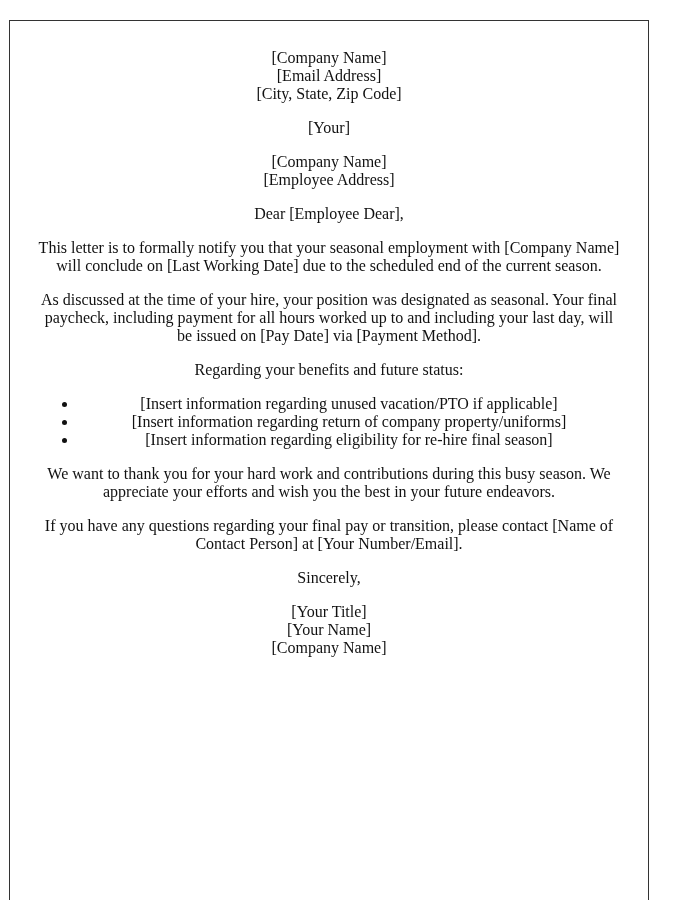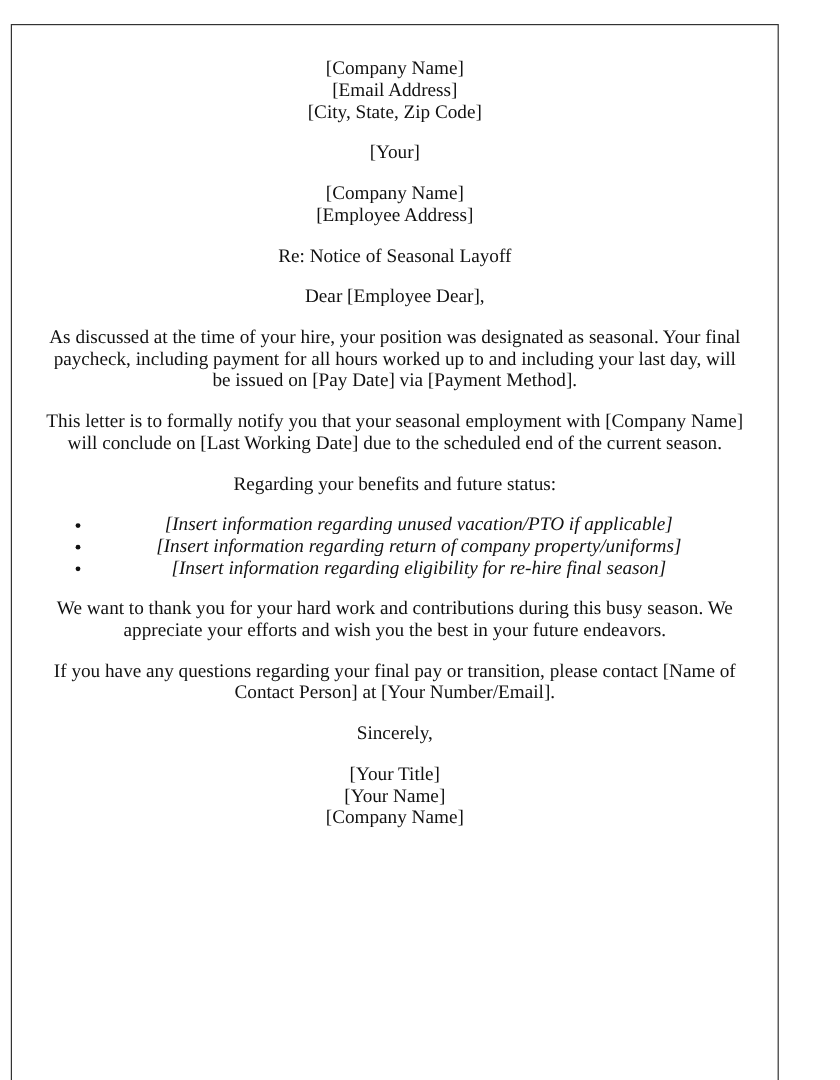--- a/index.html
+++ b/index.html
@@ -9,40 +9,39 @@
     width: 640px; height: 892px;
     border: 1px solid #333333;
     box-sizing: border-box;
     padding: 28px 28px 28px 28px;
     font-size: 16px; line-height: 18px; text-align: center;
   }
   .block { margin: 0 0 16px 0; }
   .line { display: block; white-space: nowrap; }
   p { margin: 0 0 16px 0; }
   ul { margin: 0 0 16px 0; padding-left: 40px; }
-  li { margin: 0; font-style: italic; }
+  li { margin: 0; }
 </style>
 </head>
 <body>
 
 <div class="letter">
   <div class="block">
     <span class="line">[Company Name]</span>
     <span class="line">[Email Address]</span>
     <span class="line">[City, State, Zip Code]</span>
   </div>
   <p>[Your]</p>
   <div class="block">
     <span class="line">[Company Name]</span>
     <span class="line">[Employee Address]</span>
   </div>
-  <p>Re: Notice of Seasonal Layoff</p>
   <p>Dear [Employee Dear],</p>
+  <p>This letter is to formally notify you that your seasonal employment with [Company Name] will conclude on [Last Working Date] due to the scheduled end of the current season.</p>
   <p>As discussed at the time of your hire, your position was designated as seasonal. Your final paycheck, including payment for all hours worked up to and including your last day, will be issued on [Pay Date] via [Payment Method].</p>
-  <p>This letter is to formally notify you that your seasonal employment with [Company Name] will conclude on [Last Working Date] due to the scheduled end of the current season.</p>
   <p>Regarding your benefits and future status:</p>
   <ul>
     <li>[Insert information regarding unused vacation/PTO if applicable]</li>
     <li>[Insert information regarding return of company property/uniforms]</li>
     <li>[Insert information regarding eligibility for re-hire final season]</li>
   </ul>
   <p>We want to thank you for your hard work and contributions during this busy season. We appreciate your efforts and wish you the best in your future endeavors.</p>
   <p>If you have any questions regarding your final pay or transition, please contact [Name of Contact Person] at [Your Number/Email].</p>
   <p>Sincerely,</p>
   <div class="block">

